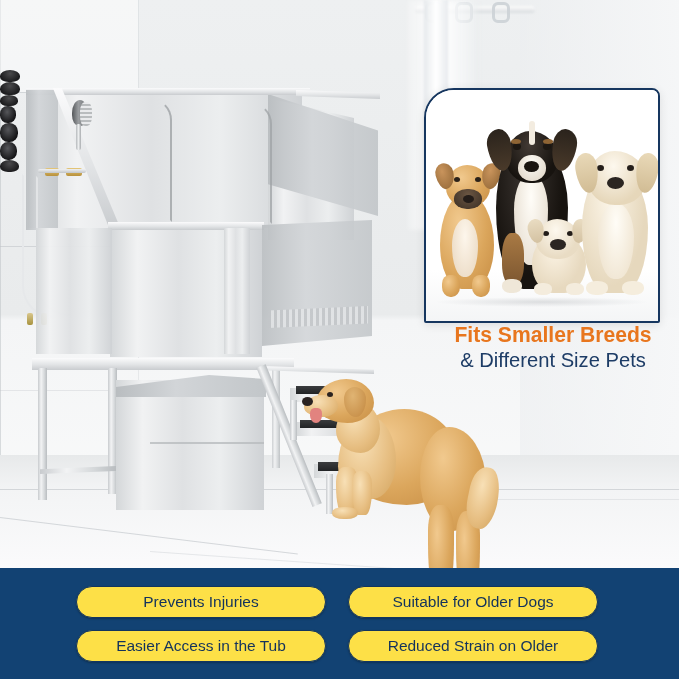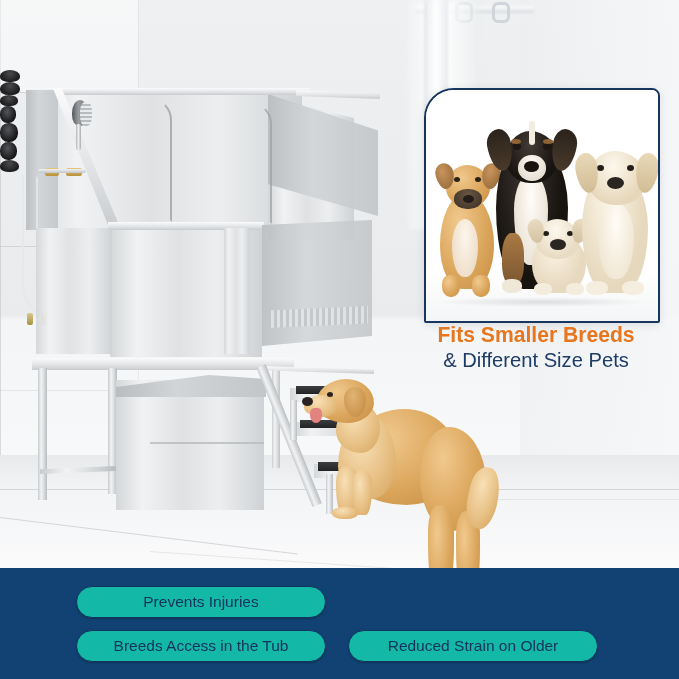--- a/index.html
+++ b/index.html
@@ -69,31 +69,31 @@
   
   .panel{position:absolute;left:424px;top:88px;width:232px;height:231px;
     background:#fff;border:2px solid #16365f;border-radius:30px 8px 2px 2px;
     box-shadow:0 2px 10px rgba(0,0,0,.10);overflow:hidden;}
   .panel-inner{position:absolute;left:0;top:0;width:100%;height:100%;
     background:linear-gradient(to bottom,#ffffff 0%,#ffffff 78%,#f4f5f6 100%);}
   .dogs{position:absolute;left:0;bottom:6px;width:232px;height:200px;}
   .shadowline{position:absolute;left:8px;bottom:8px;width:216px;height:10px;
     background:radial-gradient(ellipse at 50% 50%,rgba(120,125,130,.22),rgba(255,255,255,0) 70%);}
 
-  .caption{position:absolute;left:416px;top:322px;width:240px;text-align:center;}
+  .caption{position:absolute;left:433px;top:322px;width:240px;text-align:center;}
   .cap1{font-size:22px;font-weight:bold;color:#e8761e;line-height:25px;white-space:nowrap;
         transform:scaleX(.96);transform-origin:center;}
   .cap2{font-size:21px;font-weight:normal;color:#1d3c66;line-height:25px;white-space:nowrap;
         transform:scaleX(.96);transform-origin:center;}
 
   
   .banner{position:absolute;left:0;top:568px;width:679px;height:111px;background:#124273;}
   .pill-row{position:absolute;display:flex;gap:22px;left:76px;}
   .pill{
-    background:#14b8a6;border:1.6px solid #12355f;border-radius:22px;
+    background:#fde047;border:1.6px solid #12355f;border-radius:22px;
     height:30px;display:flex;align-items:center;justify-content:center;
     color:#13325c;font-size:15.5px;font-weight:normal;white-space:nowrap;
     box-shadow:0 1px 2px rgba(0,0,0,.25);
   }
   .pill.w1{width:248px;}
   .pill.w2{width:248px;}
 </style>
 </head>
 <body>
 
@@ -372,20 +372,21 @@
   </div>
 
   <div class="caption">
     <div class="cap1">Fits Smaller Breeds</div>
     <div class="cap2">&amp; Different Size Pets</div>
   </div>
 
   <div class="banner">
     <div class="pill-row" style="top:18px;">
       <div class="pill w1">Prevents Injuries</div>
+      <div class="pill w2">Suitable for Older Dogs</div>
     </div>
     <div class="pill-row" style="top:62px;">
-      <div class="pill w1">Breeds Access in the Tub</div>
+      <div class="pill w1">Easier Access in the Tub</div>
       <div class="pill w2">Reduced Strain on Older</div>
     </div>
   </div>
 
 </div>
 
 </body></html>

